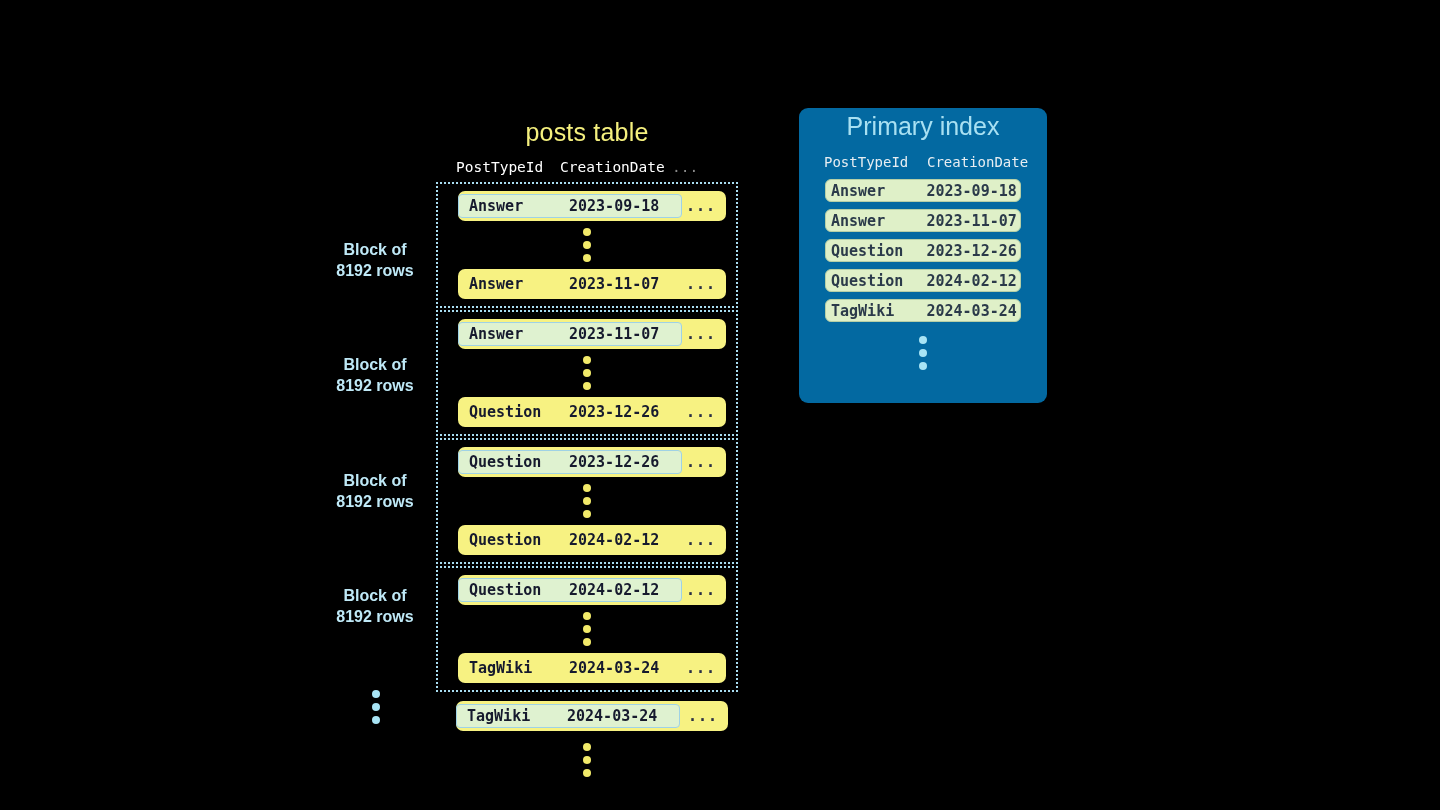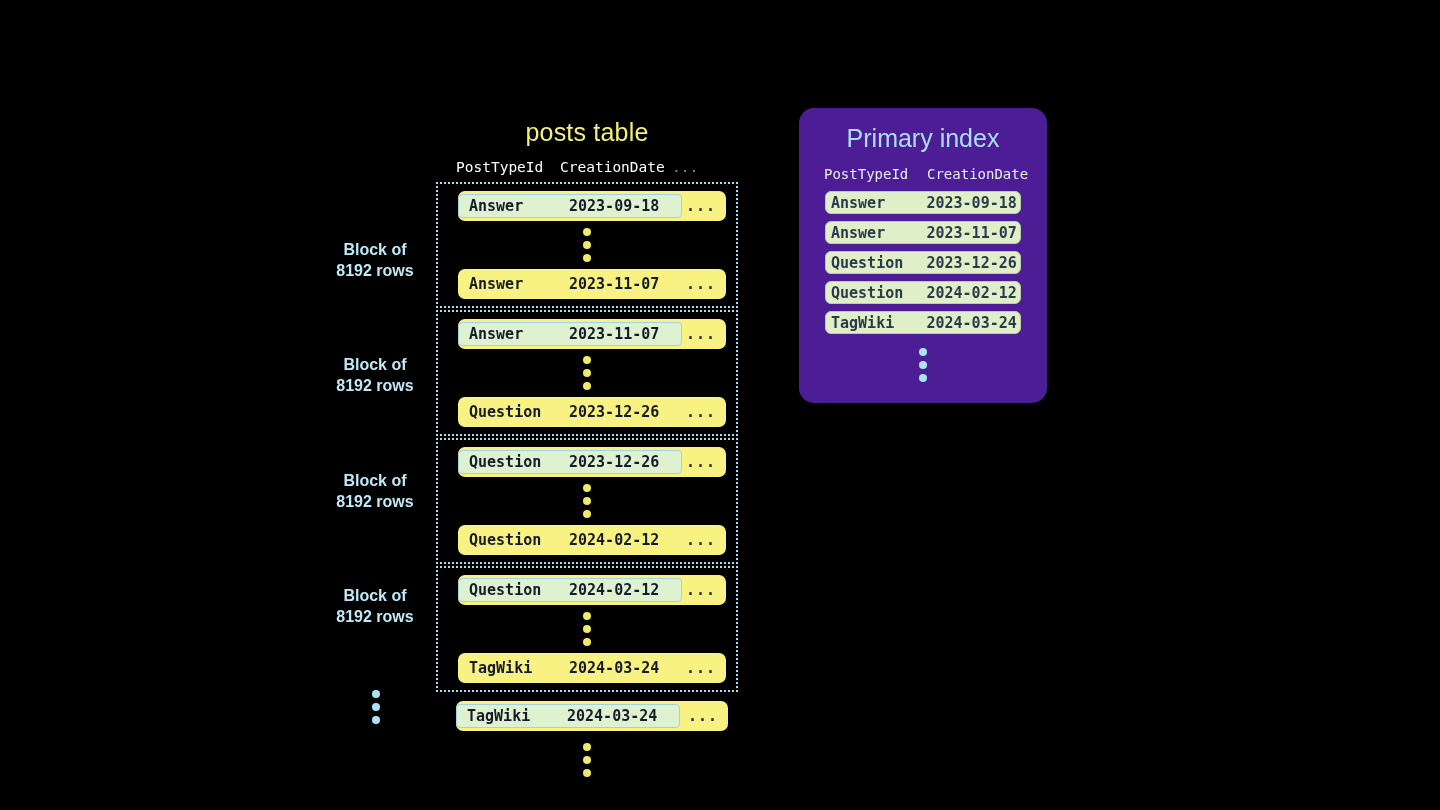--- a/index.html
+++ b/index.html
@@ -135,24 +135,24 @@
     width: 32px;
   }
 
   
   #primary-index-panel {
     position: absolute;
     left: 799px;
     top: 108px;
     width: 248px;
     height: 295px;
-    background: #4c1d95;
-    border-radius: 15px;
-    box-sizing: border-box;
-    padding-top: 16px;
+    background: #0369a1;
+    border-radius: 9px;
+    box-sizing: border-box;
+    padding-top: 4px;
   }
 
   #primary-index-title {
     font-family: "Liberation Sans", sans-serif;
     font-size: 25px;
     color: #a8e0f2;
     text-align: center;
     margin-bottom: 13px;
   }
 

